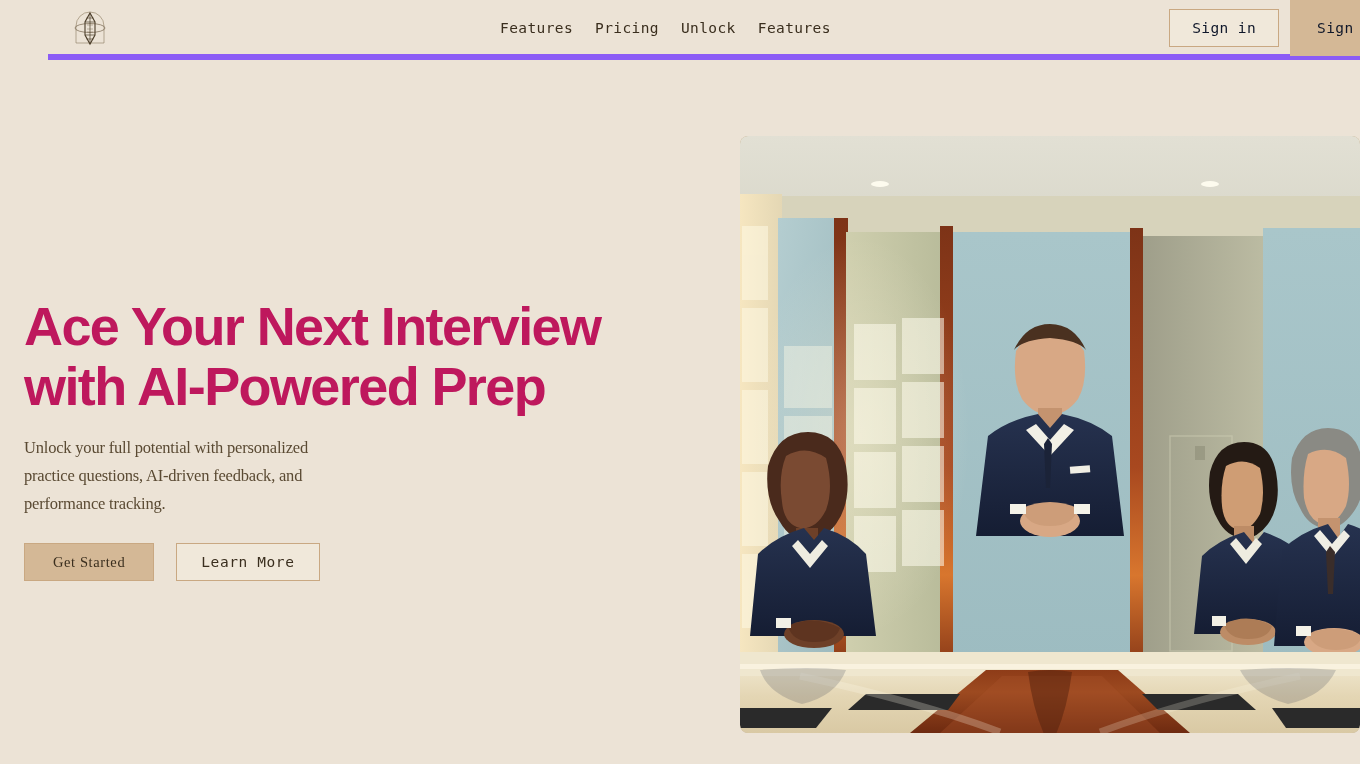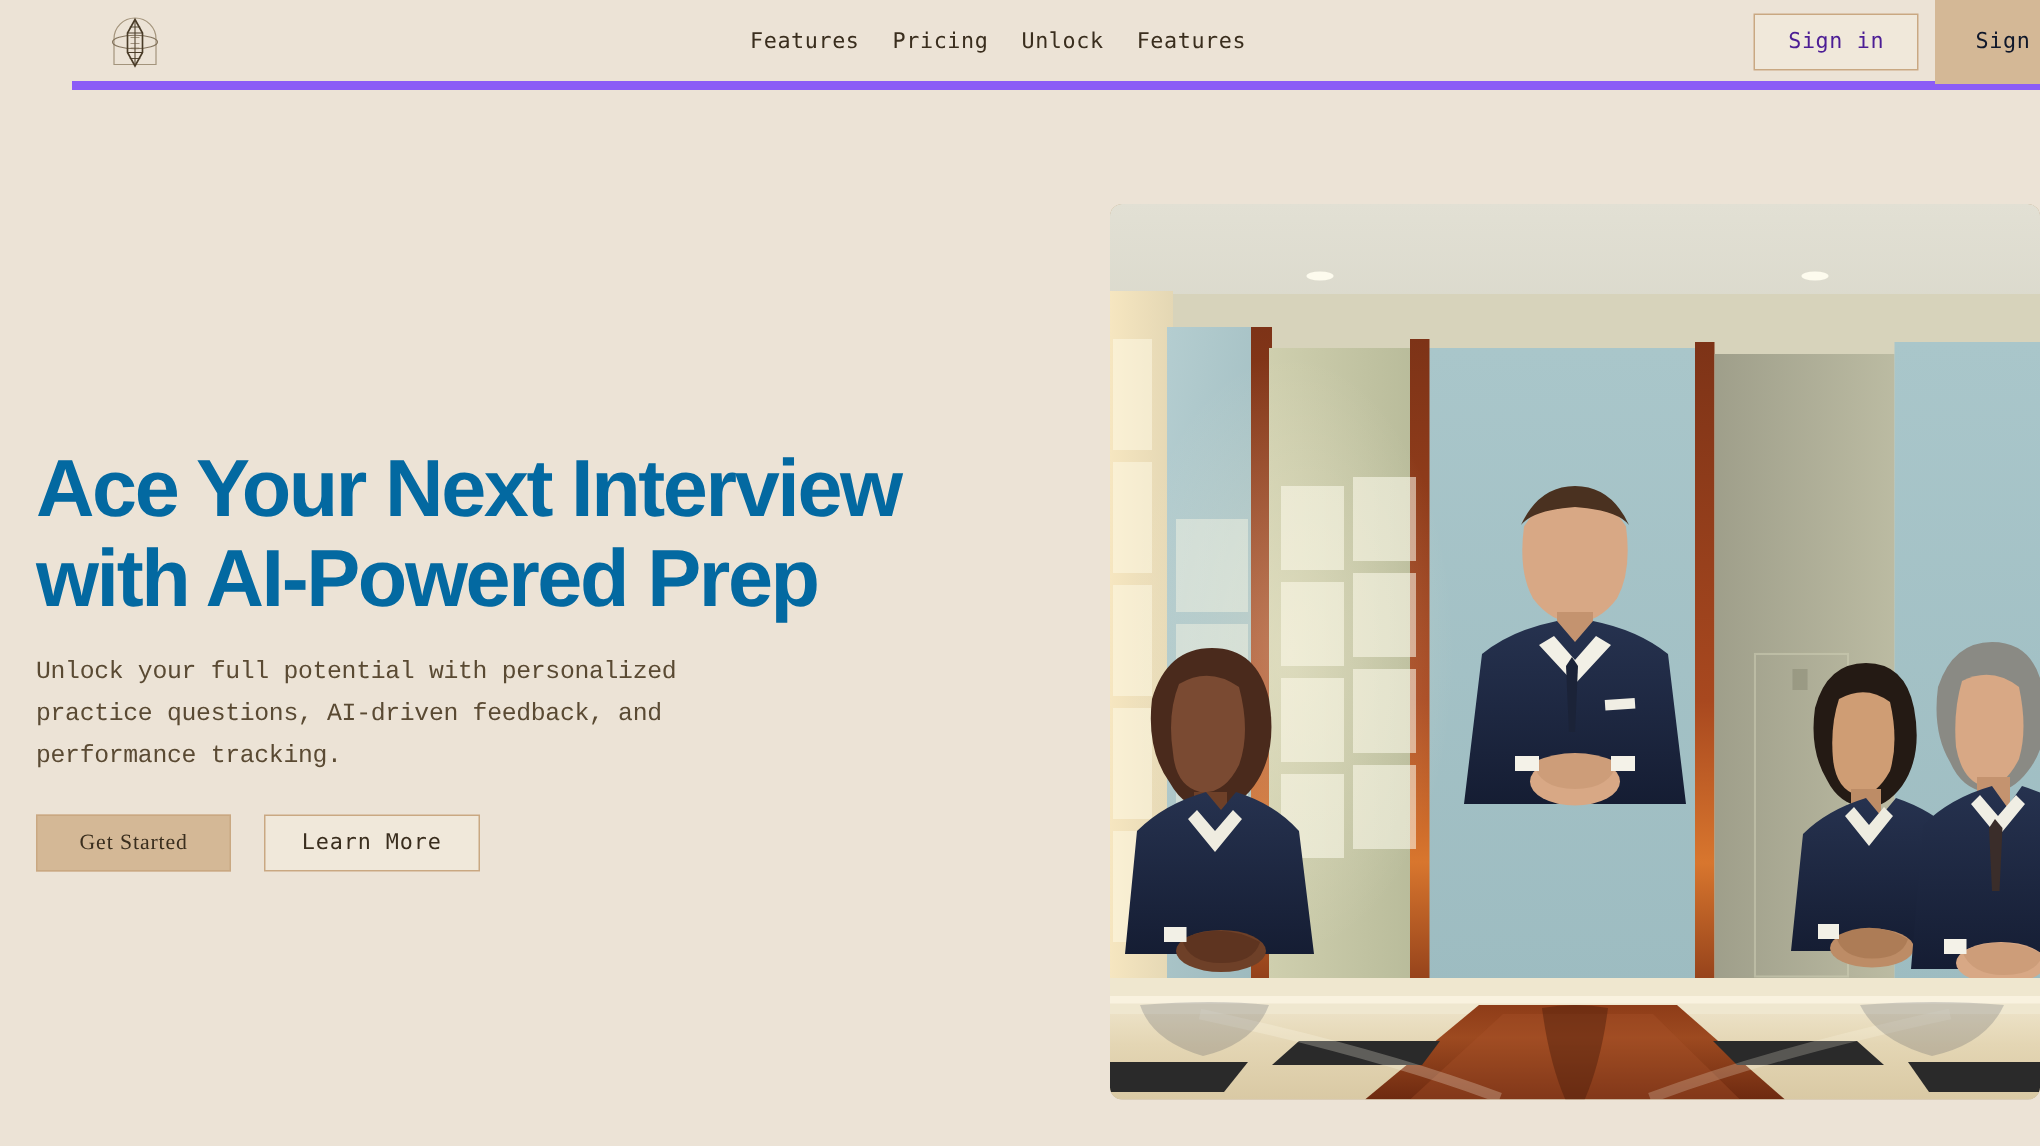--- a/index.html
+++ b/index.html
@@ -35,21 +35,21 @@
   }
 
   .auth{
     position:absolute; right:0; top:0; height:56px;
     display:flex; align-items:center;
   }
   .btn-signin{
     height:38px; padding:0 22px;
     background:#f0e8da;
     border:1px solid #c9a882;
-    color:#4c1d95;
+    color:#0f172a;
     font-family:"DejaVu Sans Mono", monospace;
     font-size:14.5px; letter-spacing:.4px;
     display:flex; align-items:center; justify-content:center;
     cursor:pointer;
   }
   .btn-signup{
     height:56px; padding:0 27px;
     background:#d4b896;
     border:none;
     color:#0f172a;
@@ -63,26 +63,26 @@
   
   .hero-copy{
     position:absolute; left:24px; top:296px; width:690px;
   }
   .headline{
     font-family:"Liberation Sans", sans-serif;
     font-weight:700;
     font-size:54px;
     line-height:60px;
     letter-spacing:-1.6px;
-    color:#0369a1;
+    color:#be185d;
     white-space:pre-line;
   }
   .subhead{
     margin-top:18px;
-    font-family:Liberation Mono, monospace;
+    font-family:Liberation Serif, serif;
     font-size:16.5px;
     line-height:28px;
     color:#5a4a33;
     white-space:pre-line;
     letter-spacing:-.2px;
   }
   .cta-row{
     margin-top:25px;
     display:flex; align-items:center; gap:22px;
   }

